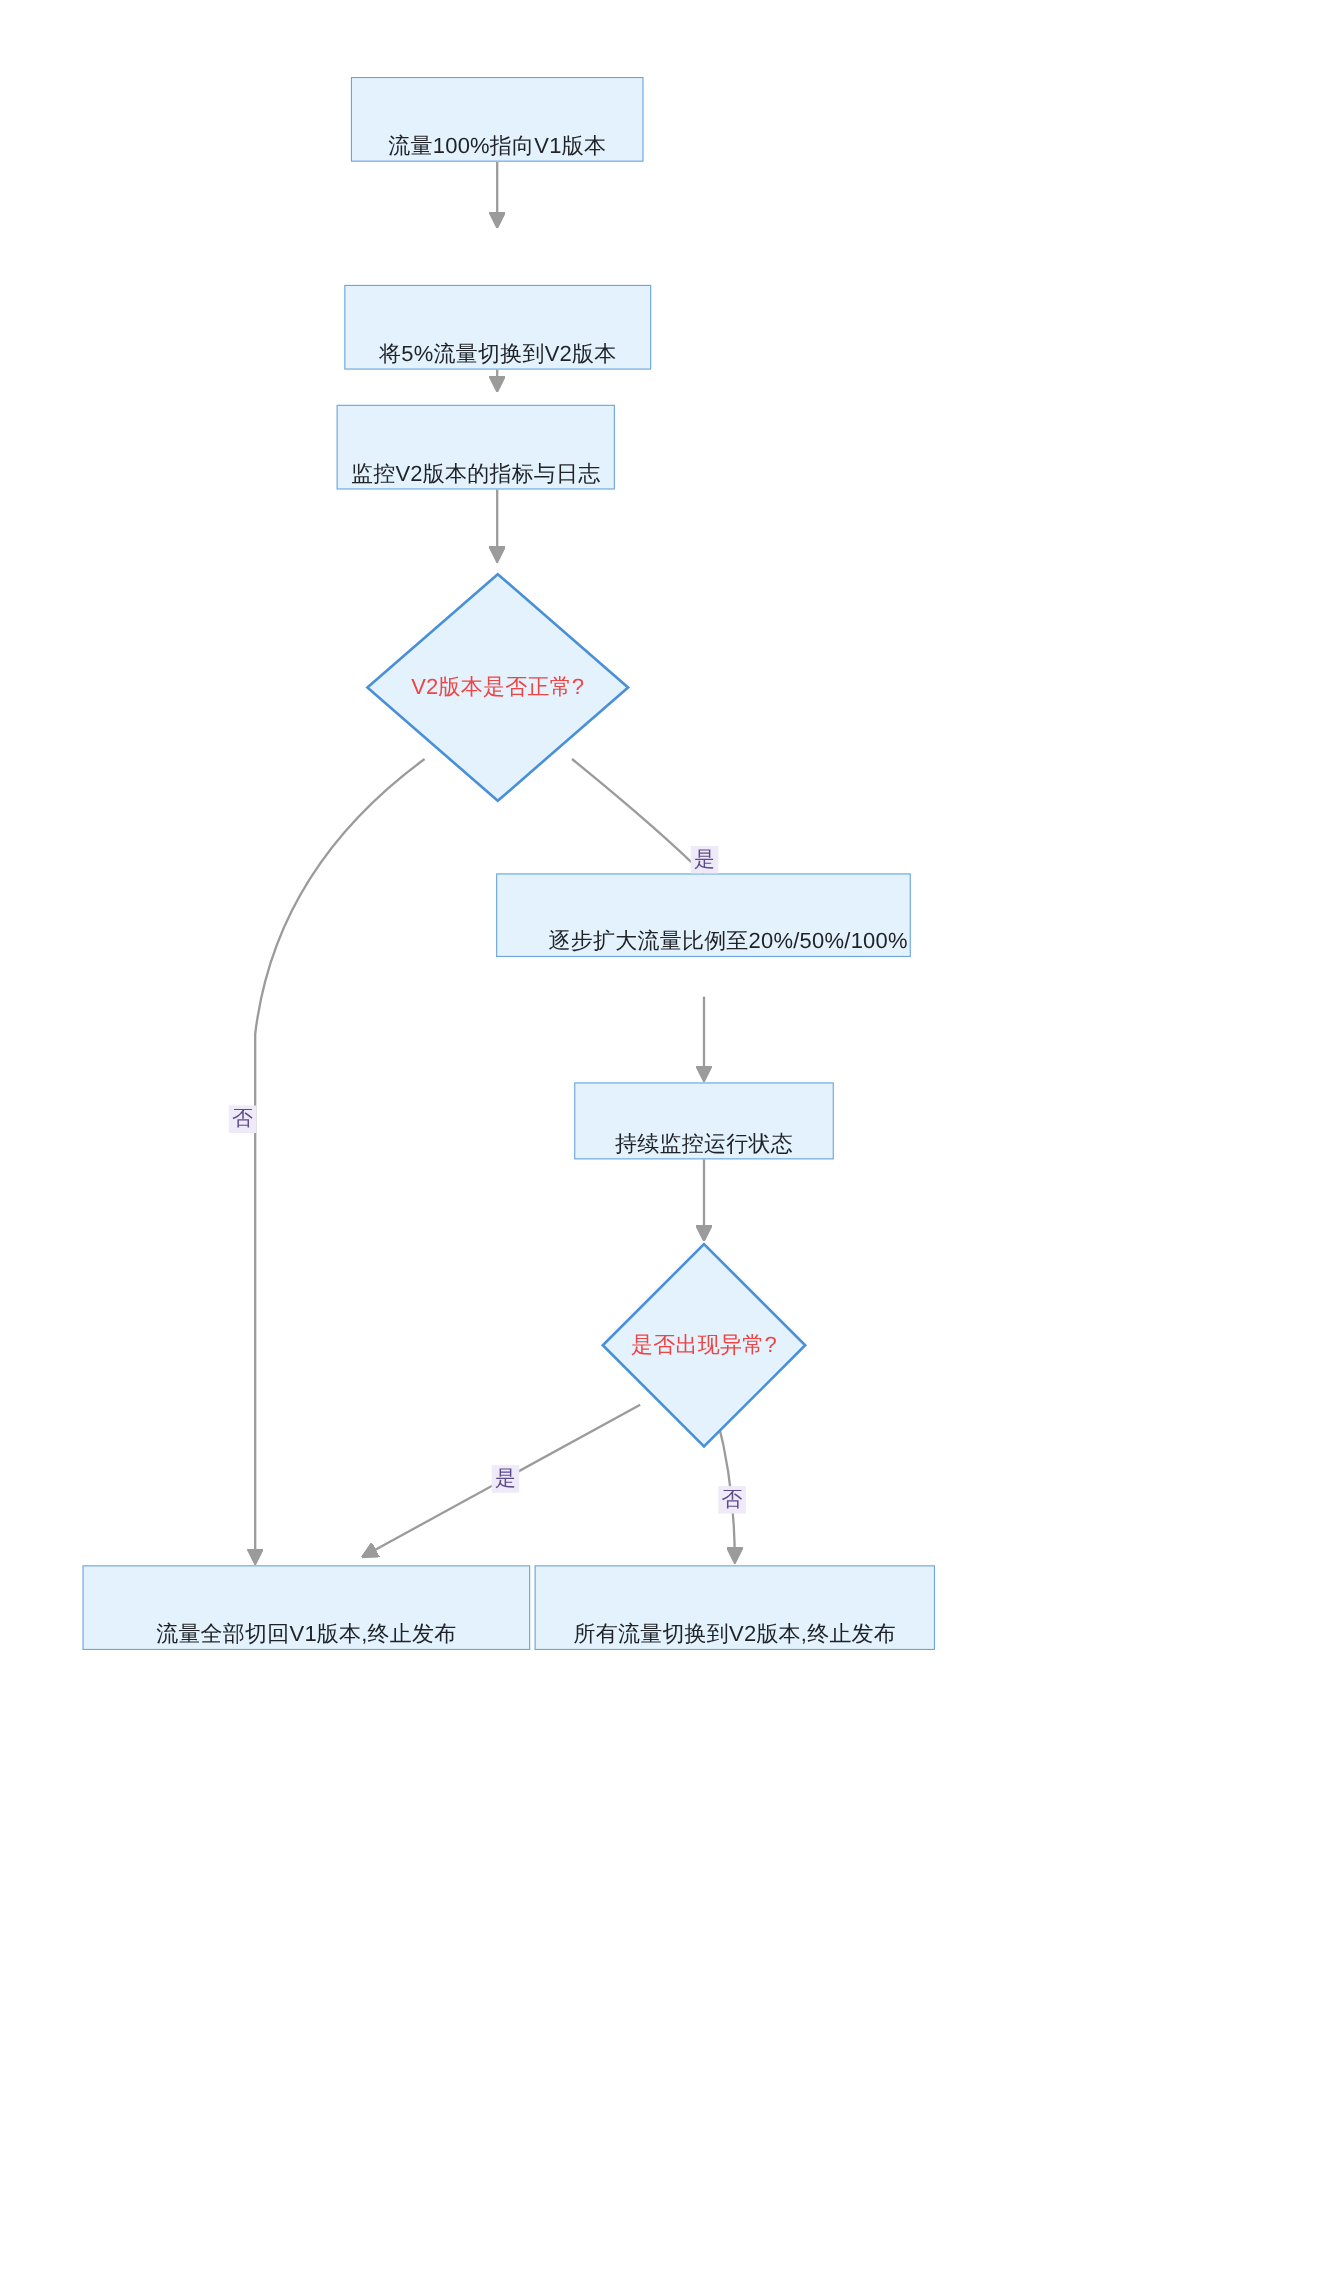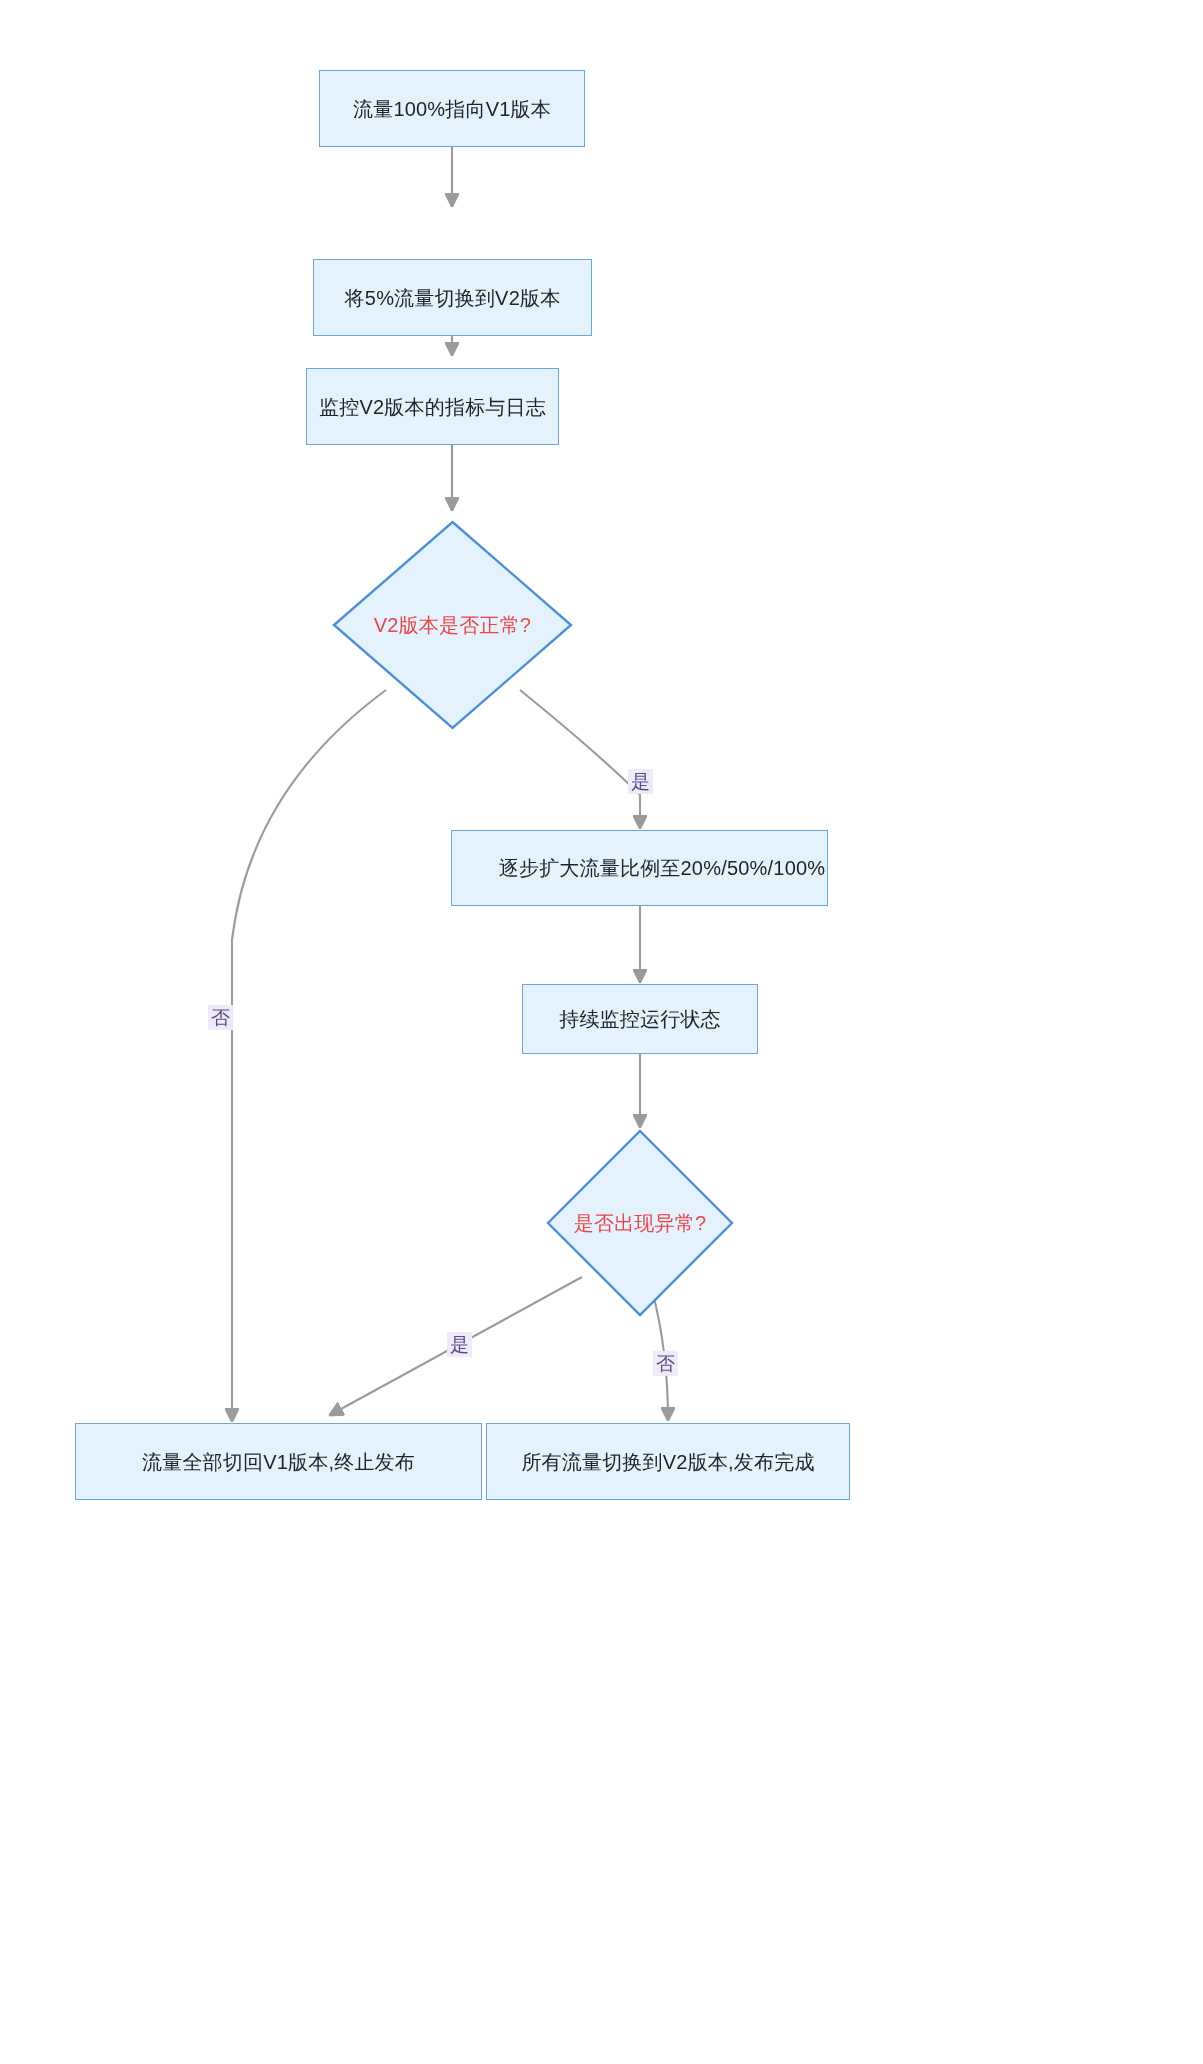--- a/index.html
+++ b/index.html
@@ -38,20 +38,21 @@
     justify-content: center;
     text-align: center;
     color: #1f2227;
     font-size: 20px;
     letter-spacing: 0.2px;
     line-height: 1.3;
   }
   .node.rect {
     background: #e3f2fc;
     border: 1.6px solid #6aa6dc;
+    align-items: flex-end;
   }
   .node.diamond-wrap {
     background: transparent;
     border: none;
   }
   .diamond-shape {
     position: absolute;
     left: 0;
     top: 0;
     width: 100%;
@@ -119,41 +120,41 @@
     <span>监控V2版本的指标与日志</span>
   </div>
 
   <div class="node diamond-wrap" style="left:332px; top:520px; width:241px; height:210px;">
     <svg class="diamond-shape" viewBox="0 0 241 210" preserveAspectRatio="none">
       <polygon points="120.5,2 239,105 120.5,208 2,105" fill="#e3f2fc" stroke="#4a90d9" stroke-width="2.4"></polygon>
     </svg>
     <span class="diamond-label">V2版本是否正常?</span>
   </div>
 
-  <div class="node rect" style="left:451px; top:830px; width:377px; height:76px;padding-left:45px;">
+  <div class="node rect" style="left:451px; top:794px; width:377px; height:76px;padding-left:45px;">
     <span>逐步扩大流量比例至20%/50%/100%</span>
   </div>
 
   <div class="node diamond-wrap" style="left:546px; top:1129px; width:188px; height:188px;">
     <svg class="diamond-shape" viewBox="0 0 188 188" preserveAspectRatio="none">
       <polygon points="94,2 186,94 94,186 2,94" fill="#e3f2fc" stroke="#4a90d9" stroke-width="2.4"></polygon>
     </svg>
     <span class="diamond-label">是否出现异常?</span>
   </div>
 
   <div class="node rect" style="left:522px; top:984px; width:236px; height:70px;">
     <span>持续监控运行状态</span>
   </div>
 
   <div class="node rect" style="left:75px; top:1423px; width:407px; height:77px;">
     <span>流量全部切回V1版本,终止发布</span>
   </div>
 
   <div class="node rect" style="left:486px; top:1423px; width:364px; height:77px;">
-    <span>所有流量切换到V2版本,发布完成</span>
+    <span>所有流量切换到V2版本,终止发布</span>
   </div>
 
   <div class="edge-label" style="left:628px; top:769px;">
     <span>是</span>
   </div>
 
   <div class="edge-label" style="left:208px; top:1005px;">
     <span>否</span>
   </div>
 

